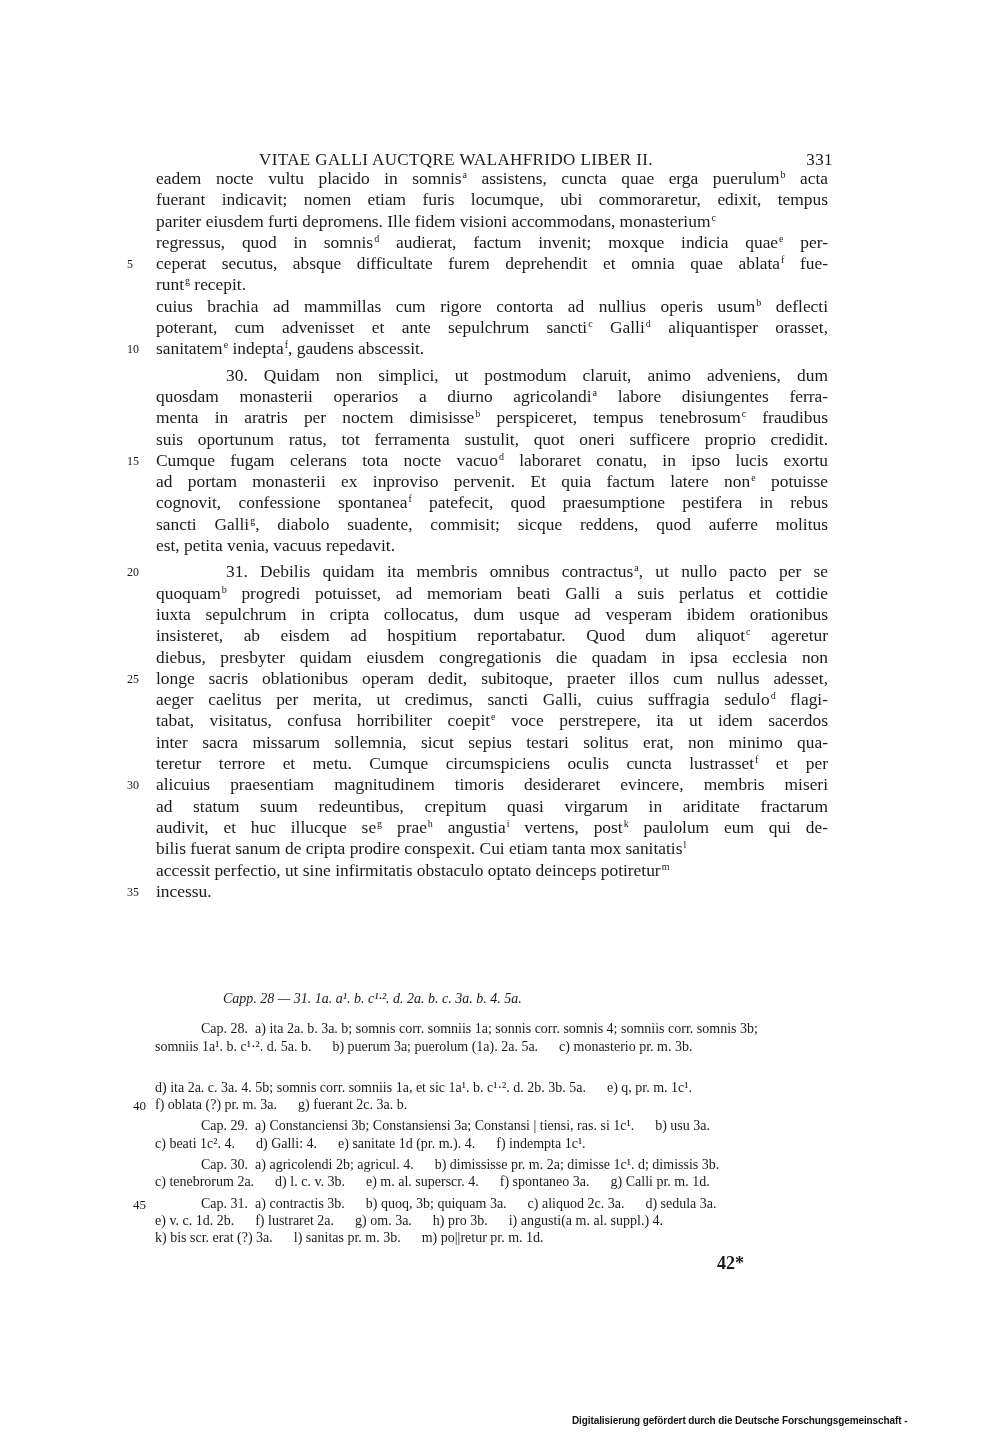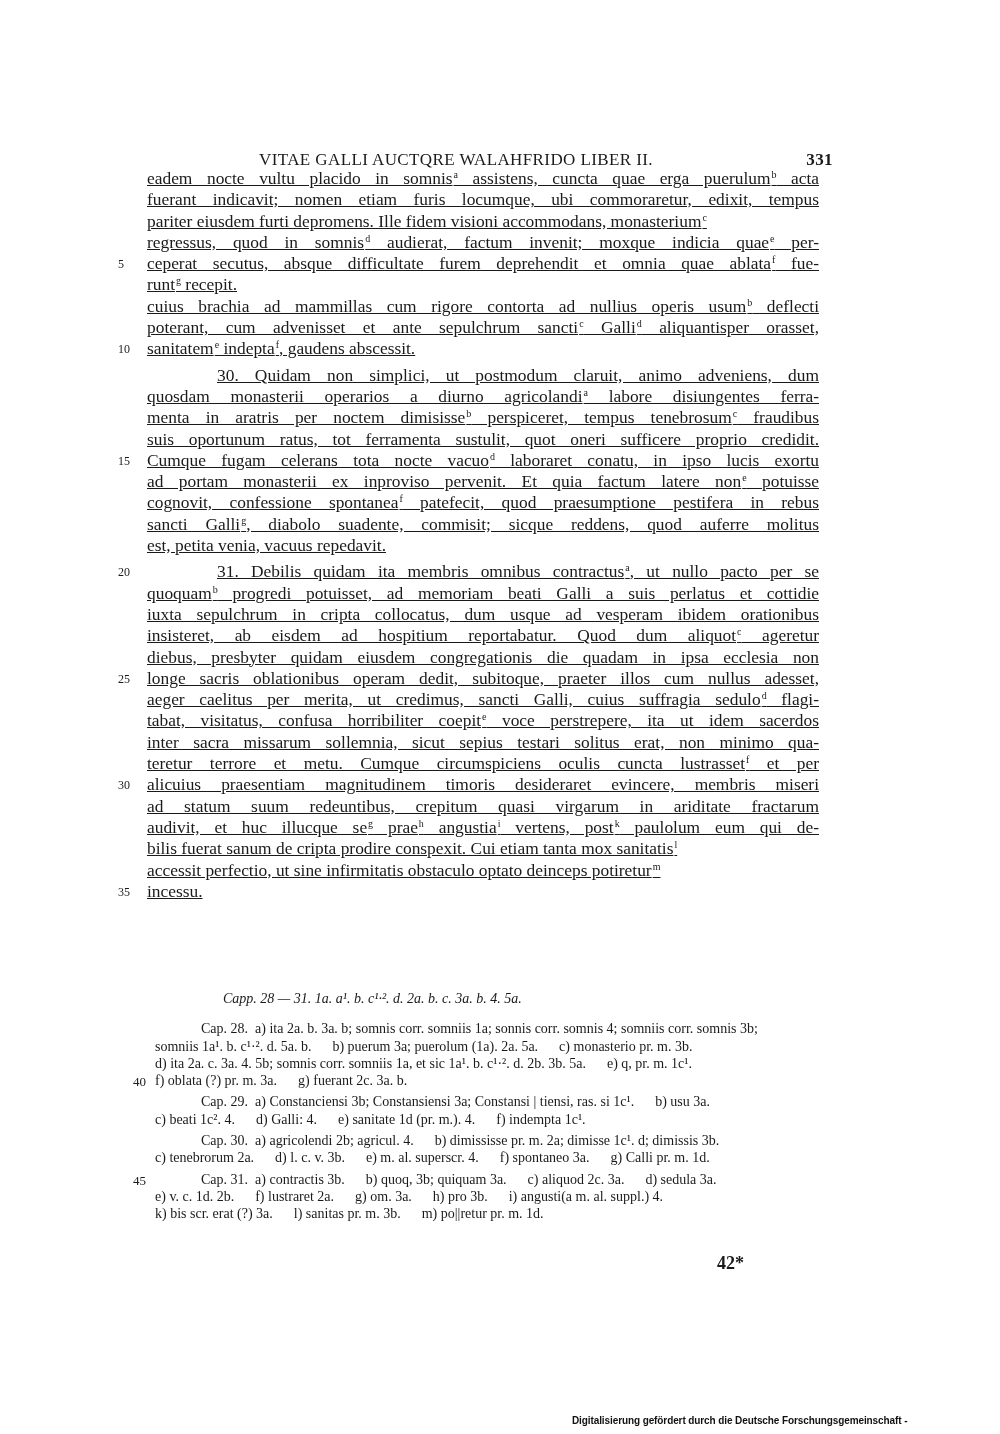--- a/index.html
+++ b/index.html
@@ -7,27 +7,26 @@
     width: 1000px; height: 1434px; position: relative; overflow: hidden;
     font-family: "DejaVu Serif", "Liberation Serif", serif;
     color: #1a1a1a;
   }
   .page { position: absolute; left: 0; top: 0; width: 1000px; height: 1112px; }
   .running-head {
     position: absolute; top: 150px; left: 161px; width: 672px; height: 24px;
     font-family: "Liberation Serif", serif; font-size: 17px; letter-spacing: 0.4px;
   }
   .running-head .title { position: absolute; left: 98px; top: 0; }
-  .running-head .pageno { position: absolute; right: 0; top: 0; font-weight: bold; margin-left: 20px; }
+  .running-head .pageno { position: absolute; right: 0; top: 0; font-weight: normal; margin-left: 20px; }
 
   .main {
-    position: absolute; left: 147px; top: 168px; width: 672px;
+    position: absolute; left: 156px; top: 168px; width: 672px;
     font-family: "Liberation Serif", serif; font-size: 17.4px; line-height: 21.3px;
     text-align: justify;
-    text-decoration: underline;
   }
   .line { display: block; height: 21.3px; white-space: nowrap; text-align: justify; text-align-last: justify; position: relative; }
   .line.last { text-align-last: left; }
   .para { margin-top: 5px; }
   .indent { padding-left: 70px; }
   .lineno {
     position: absolute; left: -29px; top: 1px; font-size: 12px; width: 20px; text-align: left;
   }
   sup { font-size: 10px; line-height: 0; vertical-align: 6px; margin-left: 1px; }
 
@@ -101,21 +100,21 @@
       <span class="line last"><span>bilis fuerat sanum de cripta prodire conspexit. Cui etiam tanta mox sanitatis</span><sup>l</sup></span>
       <span class="line last"><span>accessit perfectio, ut sine infirmitatis obstaculo optato deinceps potiretur</span><sup>m</sup></span>
       <span class="line last" style="text-align-last: left;"><span>incessu.</span><span class="lineno">35</span></span>
     </div>
 
   <div class="apparatus">
     <span class="app-line app-head" style="font-style: italic;">Capp. 28 — 31.   1a. a¹. b. c¹·². d. 2a. b. c. 3a. b. 4. 5a.</span>
     <div id="app-lines">
         <span class="app-line app-indent app-gap-big" style="white-space: pre;">Cap. 28.  a) ita 2a. b. 3a. b; somnis corr. somniis 1a; sonnis corr. somnis 4; somniis corr. somnis 3b;</span>
         <span class="app-line" style="white-space: pre;">somniis 1a¹. b. c¹·². d. 5a. b.      b) puerum 3a; puerolum (1a). 2a. 5a.      c) monasterio pr. m. 3b.</span>
-        <span class="app-line" style="white-space: pre;">d) ita 2a. c. 3a. 4. 5b; somnis corr. somniis 1a, et sic 1a¹. b. c¹·². d. 2b. 3b. 5a.      e) q, pr. m. 1c¹.</span>
+        <span class="app-line" style="white-space: pre; margin-top: 24px;">d) ita 2a. c. 3a. 4. 5b; somnis corr. somniis 1a, et sic 1a¹. b. c¹·². d. 2b. 3b. 5a.      e) q, pr. m. 1c¹.</span>
         <span class="app-line" style="white-space: pre;">f) oblata (?) pr. m. 3a.      g) fuerant 2c. 3a. b.<span class="app-lineno" style="left: -22px;">40</span></span>
         <span class="app-line app-indent app-gap" style="white-space: pre;">Cap. 29.  a) Constanciensi 3b; Constansiensi 3a; Constansi | tiensi, ras. si 1c¹.      b) usu 3a.</span>
         <span class="app-line" style="white-space: pre;">c) beati 1c². 4.      d) Galli: 4.      e) sanitate 1d (pr. m.). 4.      f) indempta 1c¹.</span>
         <span class="app-line app-indent app-gap" style="white-space: pre;">Cap. 30.  a) agricolendi 2b; agricul. 4.      b) dimississe pr. m. 2a; dimisse 1c¹. d; dimissis 3b.</span>
         <span class="app-line" style="white-space: pre;">c) tenebrorum 2a.      d) l. c. v. 3b.      e) m. al. superscr. 4.      f) spontaneo 3a.      g) Calli pr. m. 1d.</span>
         <span class="app-line app-indent app-gap" style="white-space: pre;">Cap. 31.  a) contractis 3b.      b) quoq, 3b; quiquam 3a.      c) aliquod 2c. 3a.      d) sedula 3a.<span class="app-lineno" style="left: -22px;">45</span></span>
         <span class="app-line" style="white-space: pre;">e) v. c. 1d. 2b.      f) lustraret 2a.      g) om. 3a.      h) pro 3b.      i) angusti(a m. al. suppl.) 4.</span>
         <span class="app-line" style="white-space: pre;">k) bis scr. erat (?) 3a.      l) sanitas pr. m. 3b.      m) po||retur pr. m. 1d.</span>
       </div>
   </div>

